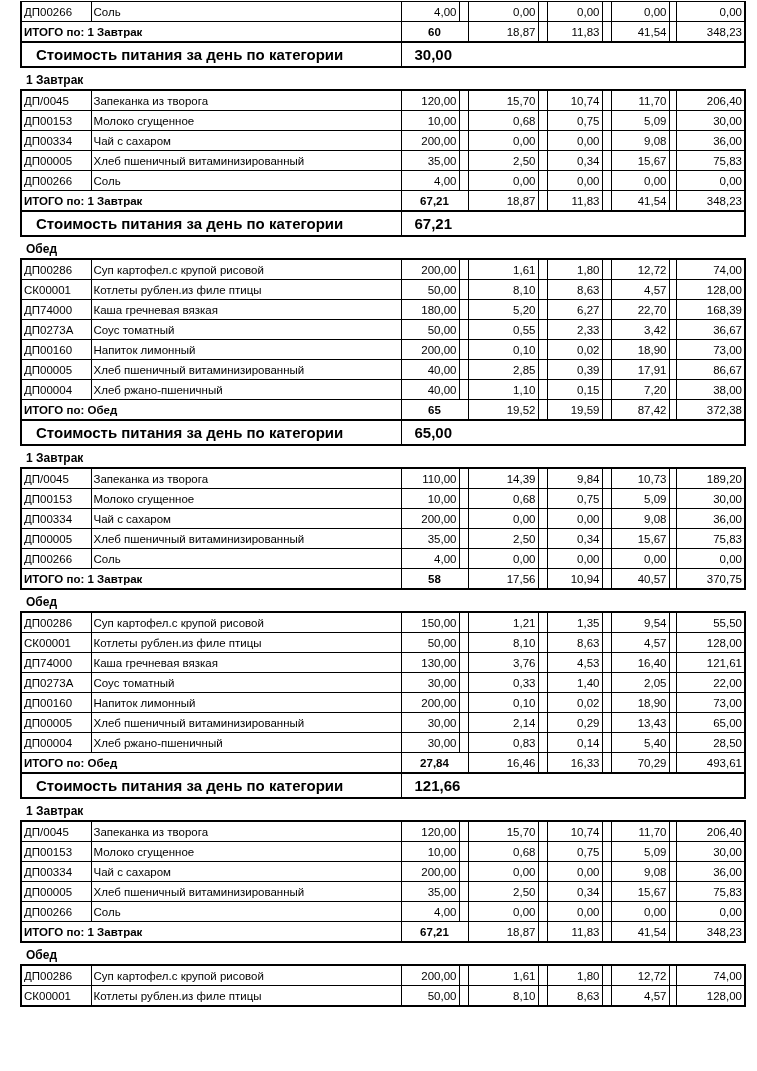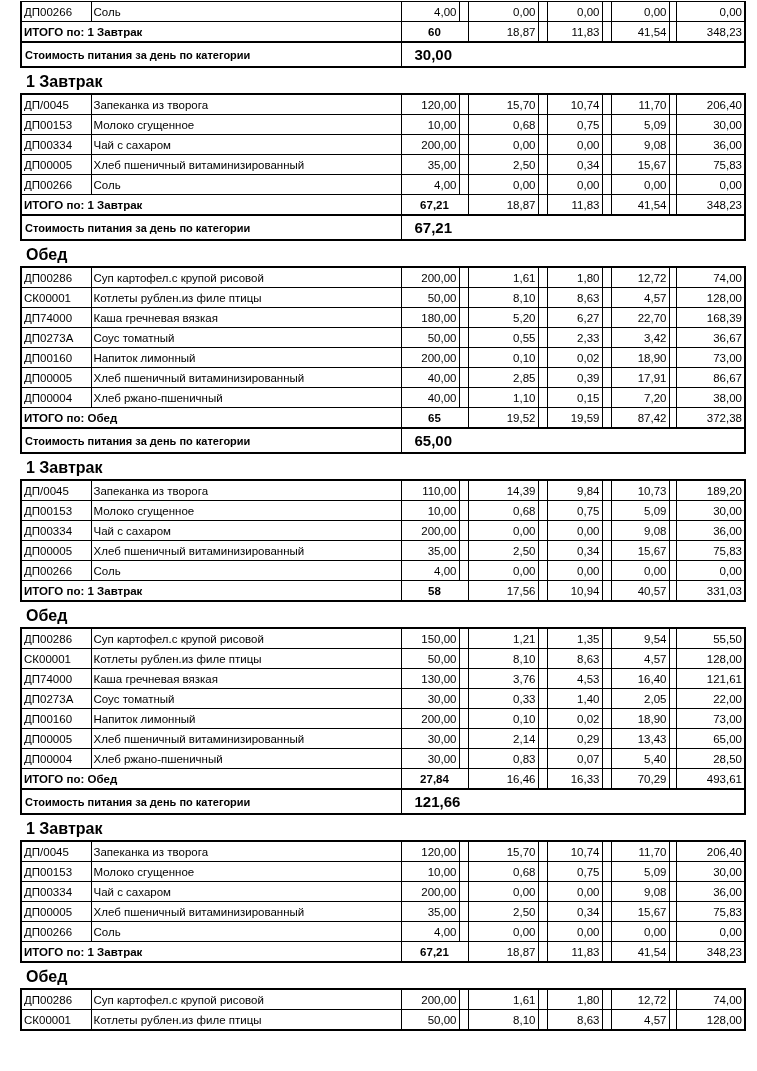--- a/index.html
+++ b/index.html
@@ -38,36 +38,36 @@
     padding-right: 4px;
   }
   .c-qty { padding-right: 11px; }
   .c-gap { border-left: none; border-right: none; padding: 0; }
   .c-itogo-label { font-weight: bold; padding-left: 3px; }
   .c-qty-total { font-weight: bold; text-align: center; padding-right: 2px; }
   
   .t-cost { border: 2px solid #000; margin-top: -2px; margin-bottom: 2px; }
   .t-cost td { height: 21px; vertical-align: middle; white-space: nowrap; overflow: hidden; }
   .cost-label {
-    font-weight: bold; font-size: 11px;
-    padding-left: 3px;
+    font-weight: bold; font-size: 15px;
+    padding-left: 14px;
     border-right: 1px solid #000;
   }
   .cost-value { font-weight: bold; font-size: 15px; padding-left: 13px; }
   
   .sec-title {
     width: 724px;
     text-align: center;
     font-weight: bold;
     font-size: 12.5px;
     margin: 3px 0 2px 0;
   }
   .meal-label {
     font-weight: bold;
-    font-size: 16px;
+    font-size: 12px;
     margin: 5px 0 2px 6px;
   }
 </style>
 </head>
 <body>
 
 <div class="page">
   <div id="blocks">
   <table class="t-data">
     <colgroup>
@@ -473,21 +473,21 @@
 
   <tr>
     <td class="c-itogo-label" colspan="2">ИТОГО по: 1 Завтрак</td>
     <td class="c-num c-qty-total" colspan="2">58</td>
     <td class="c-num">17,56</td>
     <td class="c-gap"></td>
     <td class="c-num">10,94</td>
     <td class="c-gap"></td>
     <td class="c-num">40,57</td>
     <td class="c-gap"></td>
-    <td class="c-num">331,03</td>
+    <td class="c-num">370,75</td>
   </tr>
 </tbody>
   </table>
 
   <div class="meal-label">Обед</div>
 
   <table class="t-data">
     <colgroup>
       <col style="width:70px">
           <col style="width:310px">
@@ -586,21 +586,21 @@
     <td class="c-num">65,00</td>
   </tr>
 
   <tr>
     <td class="c-code">ДП00004</td>
     <td class="c-name">Хлеб ржано-пшеничный</td>
     <td class="c-num c-qty">30,00</td>
     <td class="c-gap"></td>
     <td class="c-num">0,83</td>
     <td class="c-gap"></td>
-    <td class="c-num">0,07</td>
+    <td class="c-num">0,14</td>
     <td class="c-gap"></td>
     <td class="c-num">5,40</td>
     <td class="c-gap"></td>
     <td class="c-num">28,50</td>
   </tr>
 
   <tr>
     <td class="c-itogo-label" colspan="2">ИТОГО по: Обед</td>
     <td class="c-num c-qty-total" colspan="2">27,84</td>
     <td class="c-num">16,46</td>

